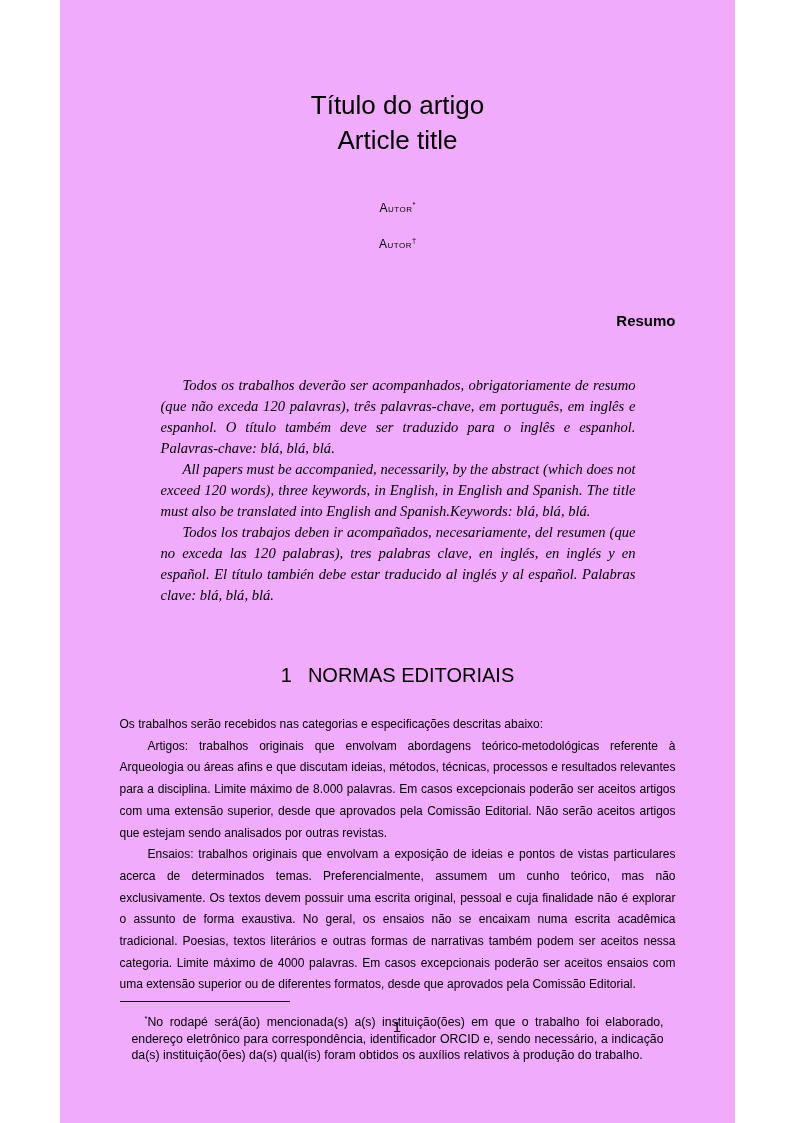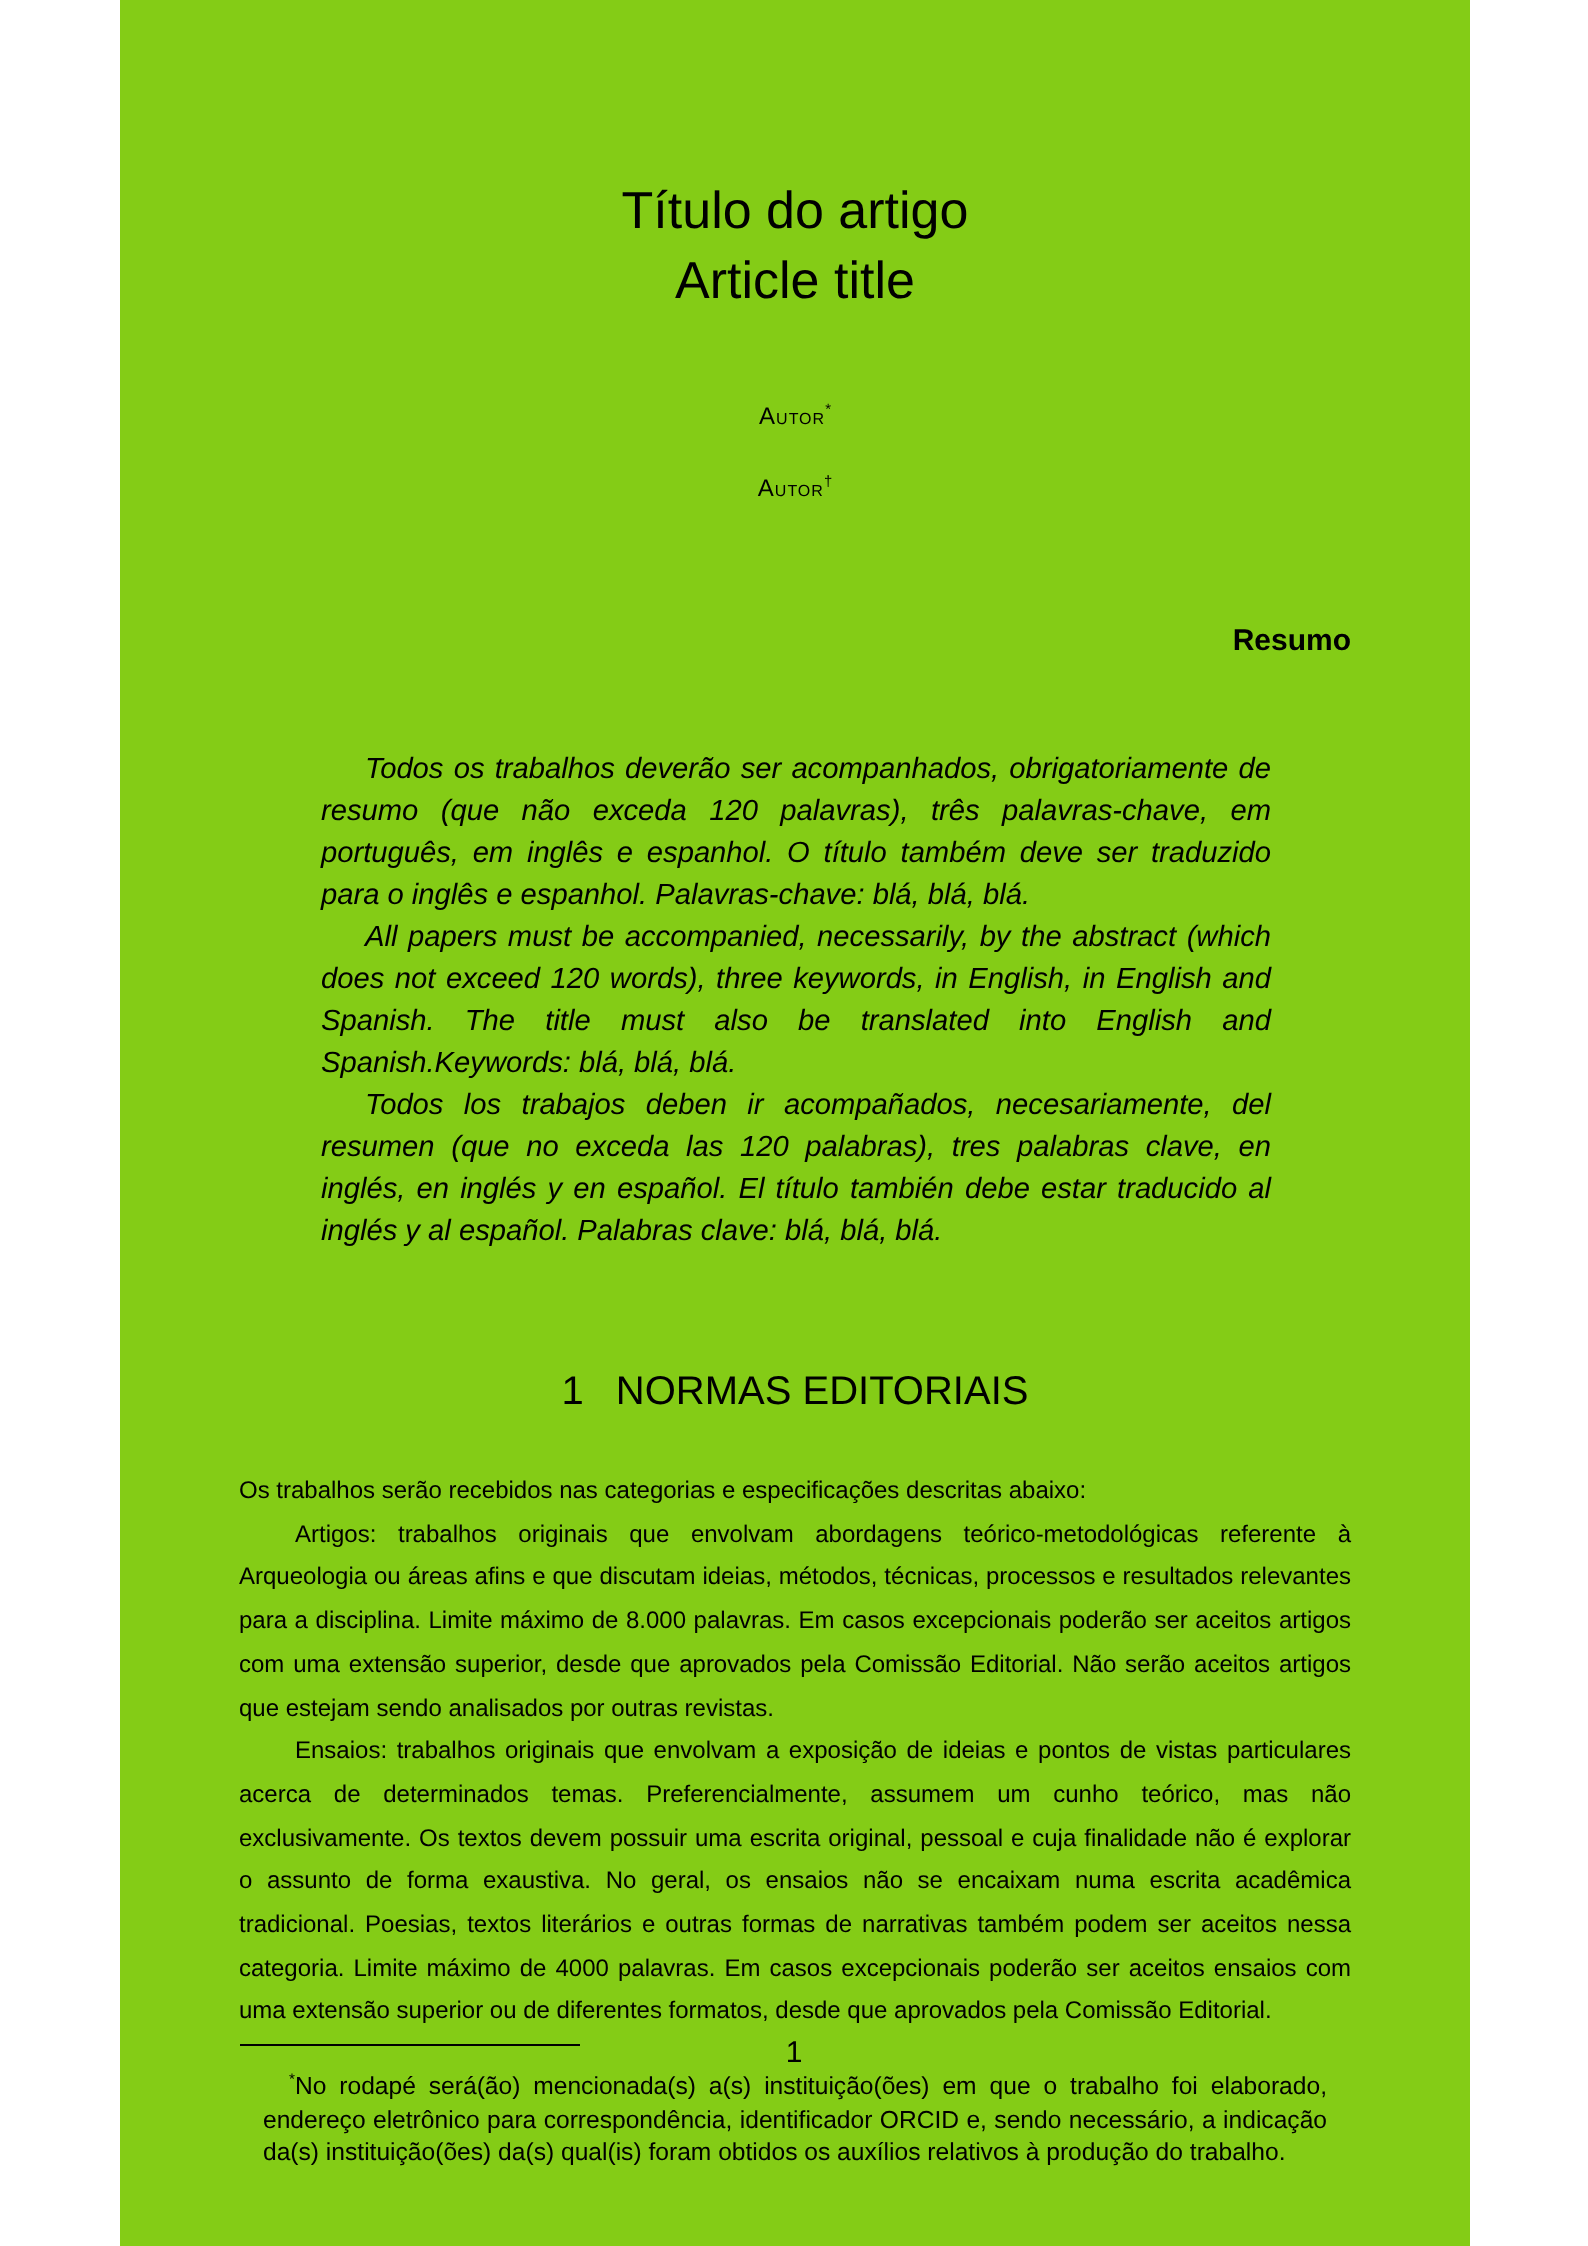--- a/index.html
+++ b/index.html
@@ -4,21 +4,21 @@
   <style>
     html, body {
       margin: 0;
       padding: 0;
       background: #ffffff;
     }
     .page {
       width: 675px;
       height: 1123px;
       position: relative;
-      background: #84cc16;
+      background: #f0abfc;
       color: #000000;
       font-family: "Liberation Sans", sans-serif;
       box-sizing: border-box;
       padding: 88px 59px 0 60px;
       overflow: hidden;
       margin: 0 auto;
     }
     .title {
       text-align: center;
       font-size: 26px;
@@ -52,20 +52,21 @@
     .abstract {
       margin: 46px 40px 0 41px;
       font-style: italic;
       font-size: 14.6px;
       line-height: 21px;
       text-align: justify;
     }
     .abstract p {
       margin: 0;
       text-indent: 22px;
+      font-family: Liberation Serif, serif;
     }
     .section-heading {
       text-align: center;
       font-size: 20px;
       font-weight: normal;
       margin-top: 58px;
     }
     .section-number {
       margin-right: 16px;
     }

